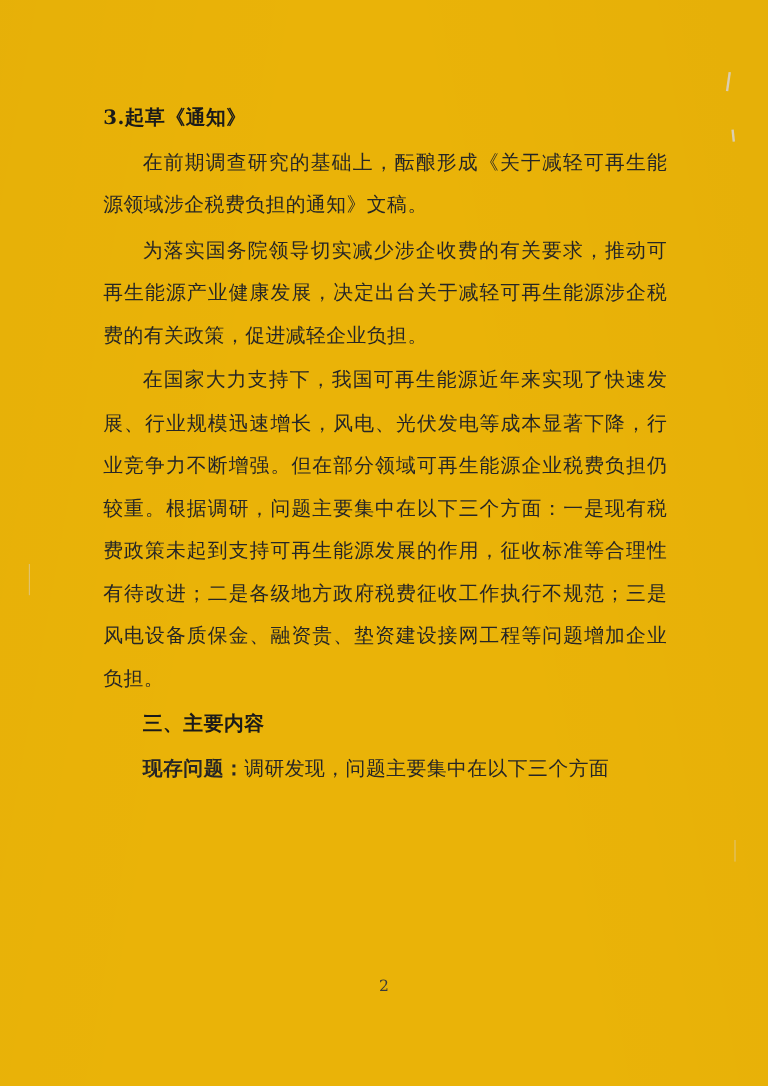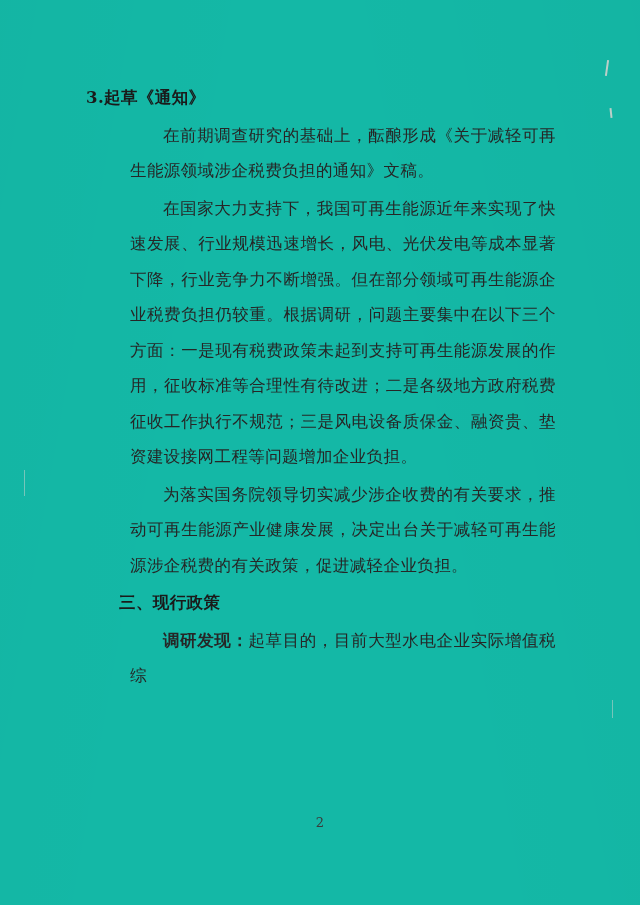--- a/index.html
+++ b/index.html
@@ -11,21 +11,21 @@
     height: 905px;
     background: #ffffff;
     font-family: "DejaVu Serif", "Liberation Serif", serif;
     overflow: hidden;
     position: relative;
   }
   #page {
     position: relative;
     width: 640px;
     height: 905px;
-    background: #14b8a6;
+    background: #eab308;
   }
   
   #page::before {
     content: "";
     position: absolute;
     inset: 0;
     background:
       linear-gradient(100deg, rgba(0,0,0,0.015) 0%, rgba(255,255,255,0) 35%),
       linear-gradient(260deg, rgba(0,0,0,0.02) 0%, rgba(255,255,255,0) 40%);
     pointer-events: none;
@@ -40,21 +40,20 @@
     margin: 0 0 2px 0;
     font-size: 16.5px;
     line-height: 35.5px;
     color: #262626;
     text-align: justify;
     text-justify: inter-ideograph;
     letter-spacing: 0.4px;
   }
   .indent {
     text-indent: 2em;
-    margin-left: 44px;
   }
   .heading {
     font-weight: bold;
     color: #1a1a1a;
   }
   .heading-indent {
     font-weight: bold;
     color: #1a1a1a;
     text-indent: 2em;
   }
@@ -98,28 +97,28 @@
   <div class="edge-mark mark-c"></div>
   <div class="edge-mark mark-d"></div>
 
   <div class="doc-body">
 
     <p class="heading">3.起草《通知》</p>
 
     <p class="indent">在前期调查研究的基础上，酝酿形成《关于减轻可再生能源领域涉企税费负担的通知》文稿。</p>
 
 
+    <p class="indent">为落实国务院领导切实减少涉企收费的有关要求，推动可再生能源产业健康发展，决定出台关于减轻可再生能源涉企税费的有关政策，促进减轻企业负担。</p>
+
     <p class="indent">在国家大力支持下，我国可再生能源近年来实现了快速发展、行业规模迅速增长，风电、光伏发电等成本显著下降，行业竞争力不断增强。但在部分领域可再生能源企业税费负担仍较重。根据调研，问题主要集中在以下三个方面：一是现有税费政策未起到支持可再生能源发展的作用，征收标准等合理性有待改进；二是各级地方政府税费征收工作执行不规范；三是风电设备质保金、融资贵、垫资建设接网工程等问题增加企业负担。</p>
 
-    <p class="indent">为落实国务院领导切实减少涉企收费的有关要求，推动可再生能源产业健康发展，决定出台关于减轻可再生能源涉企税费的有关政策，促进减轻企业负担。</p>
-
-    <p class="heading-indent">三、现行政策</p>
+    <p class="heading-indent">三、主要内容</p>
 
 
 
 
-    <p class="indent"><span class="lead-bold">调研发现：</span><span>起草目的，目前大型水电企业实际增值税综</span></p>
+    <p class="indent"><span class="lead-bold">现存问题：</span><span>调研发现，问题主要集中在以下三个方面</span></p>
 
   </div>
 
   <div class="page-number">2</div>
 
 </div>
 
 </body></html>

